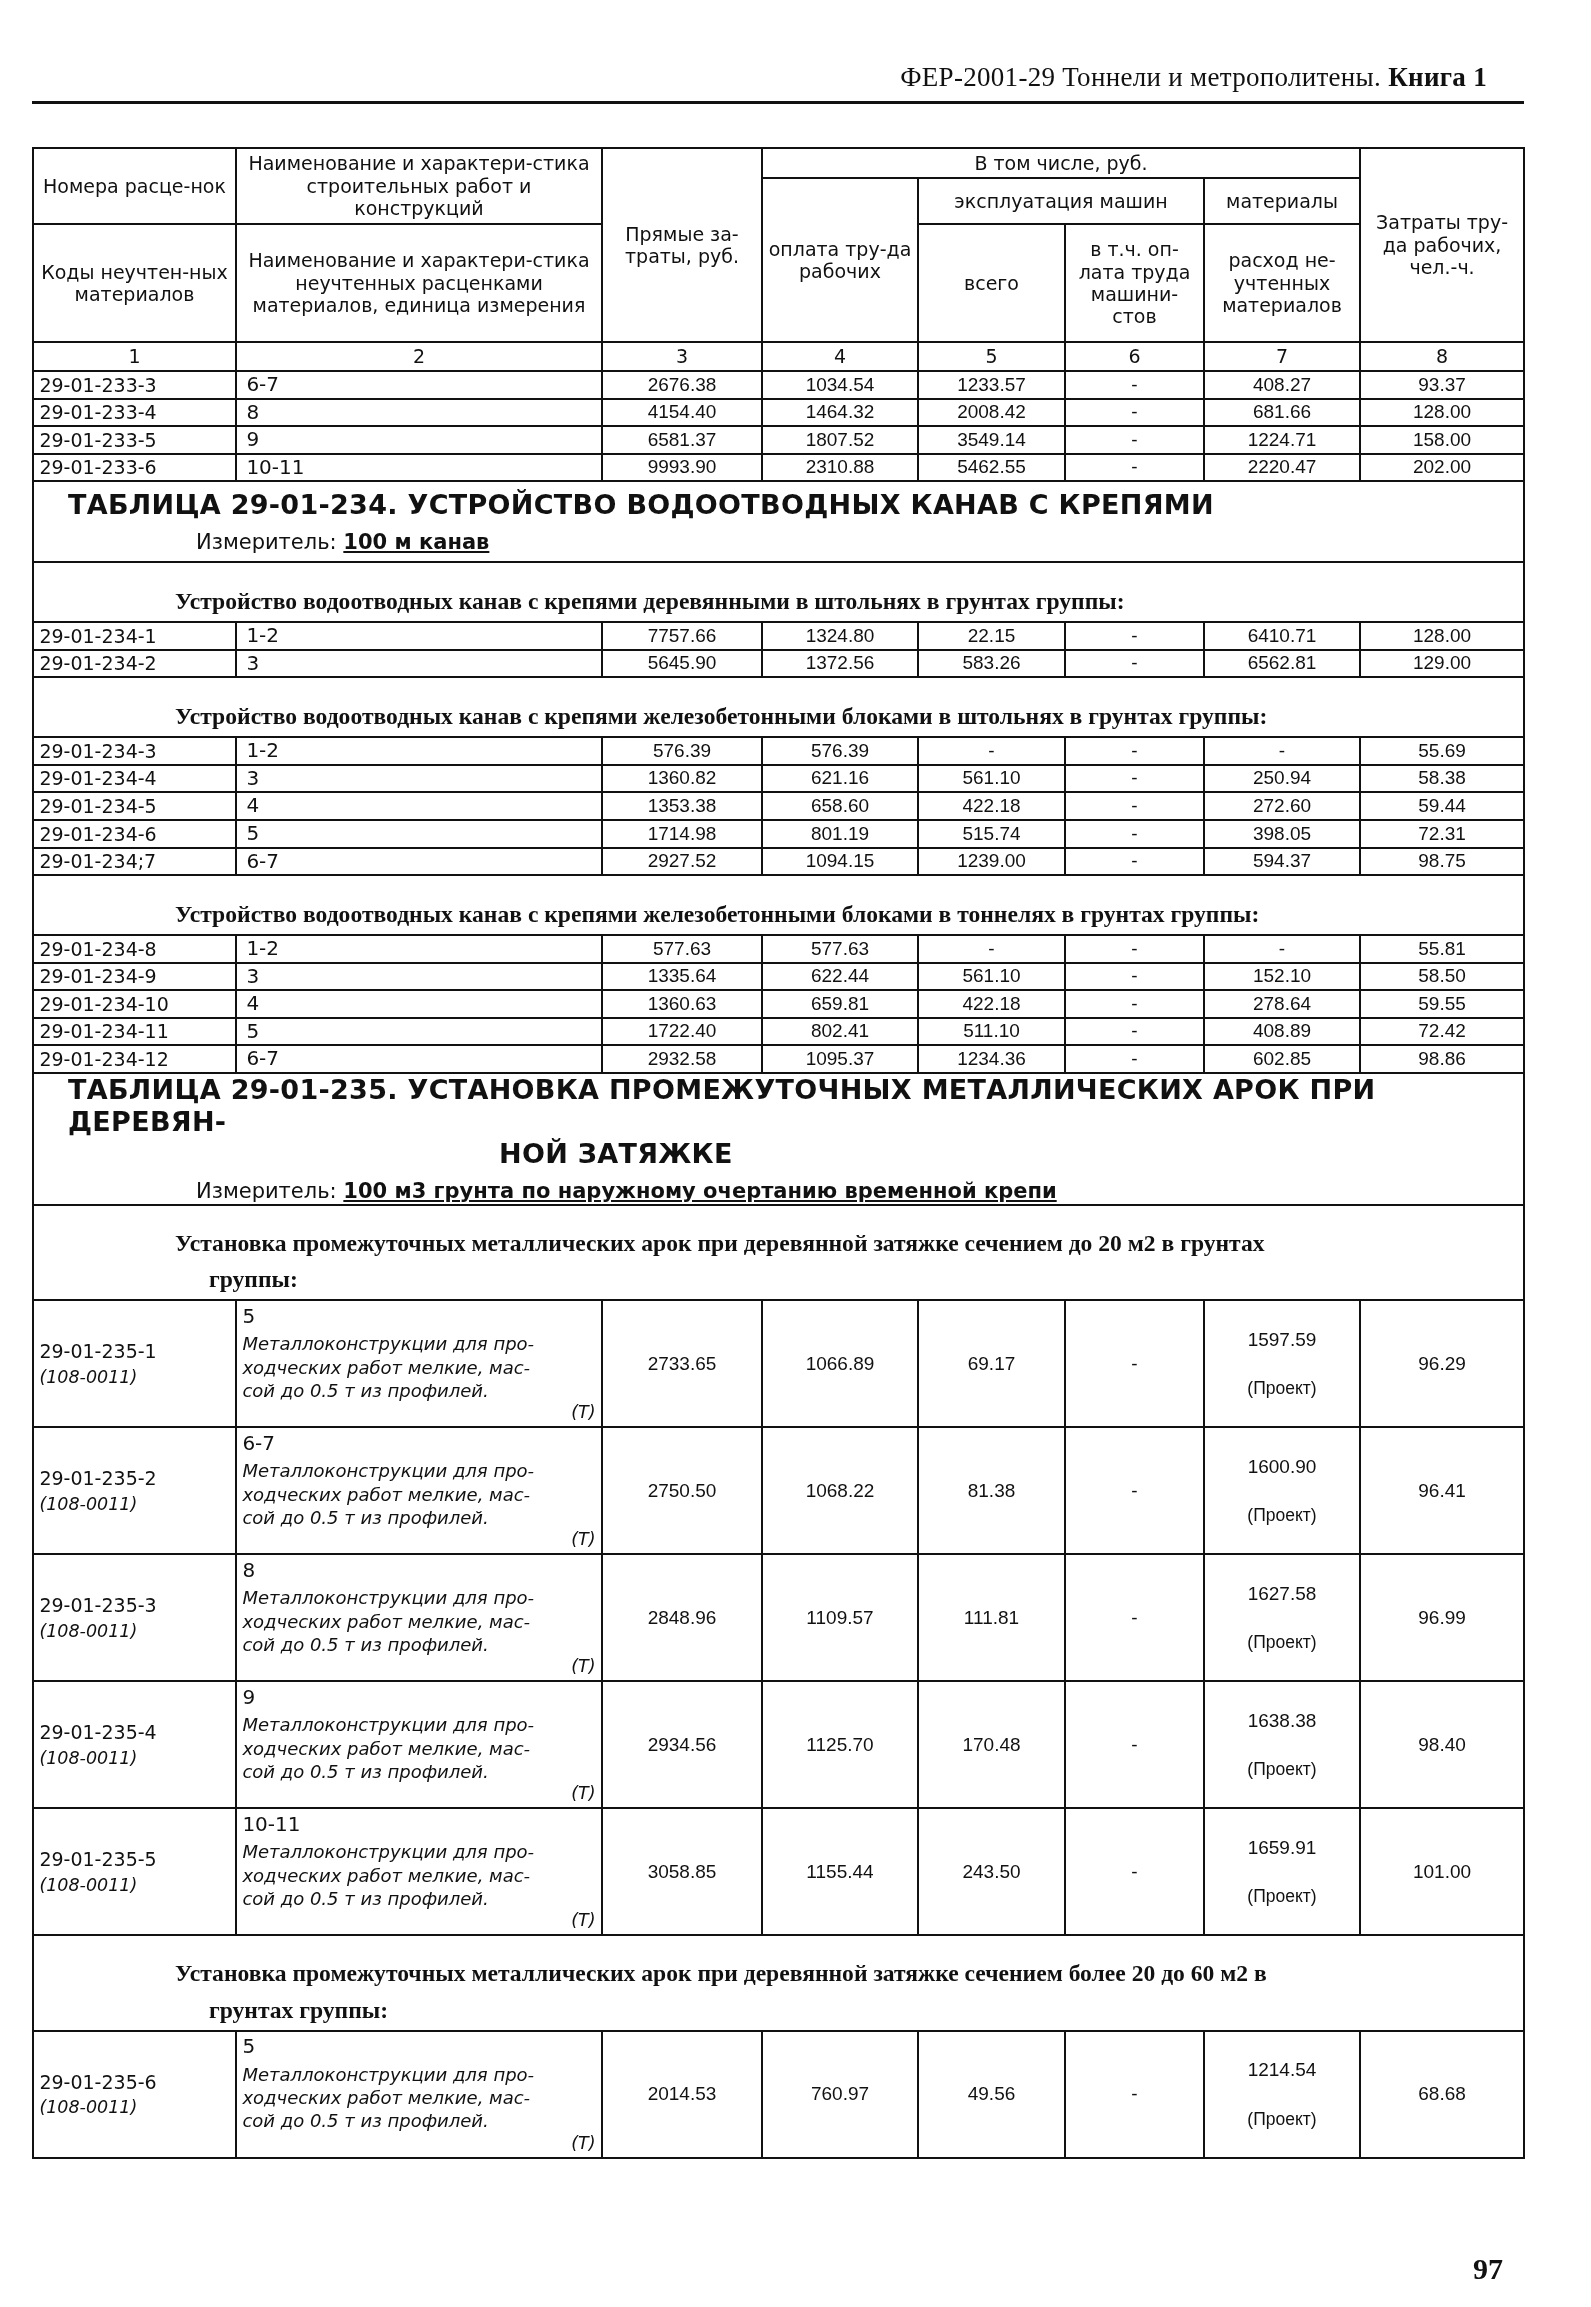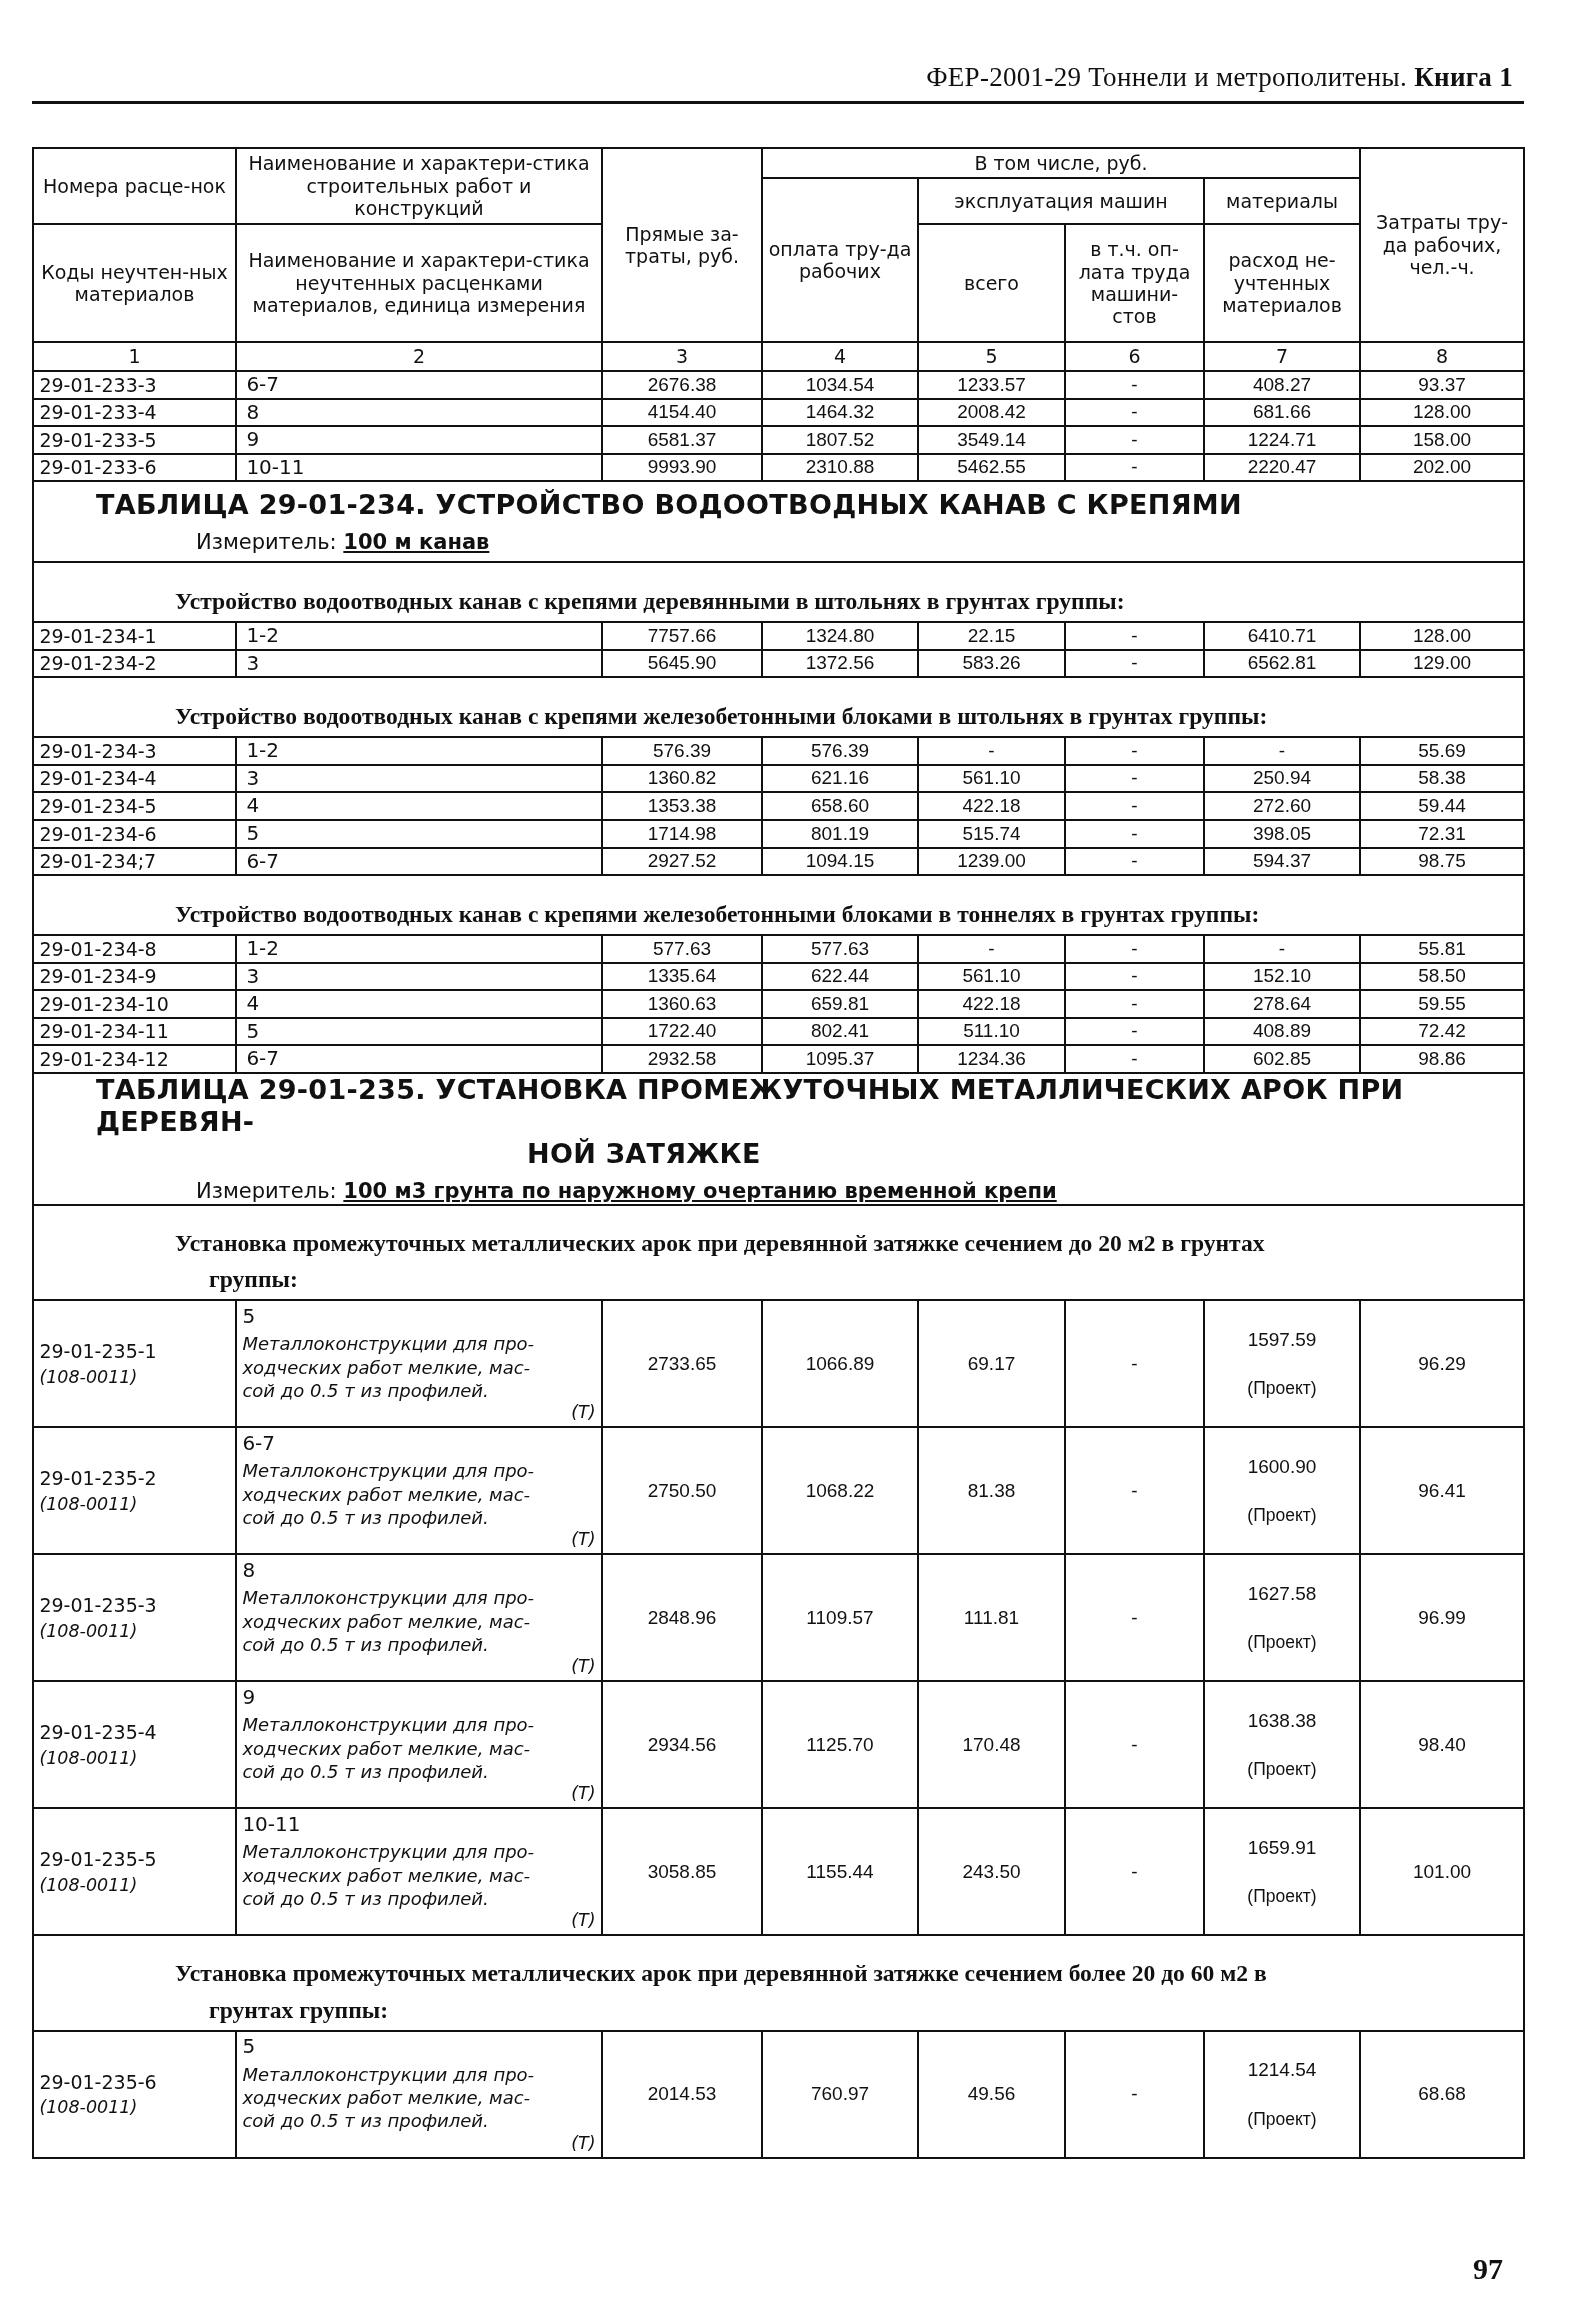--- a/index.html
+++ b/index.html
@@ -1,30 +1,30 @@
 <!DOCTYPE html>
 <html style="font-size:10.8px"><head>
 <meta charset="utf-8">
 <style>
   html, body { margin:0; padding:0; background:#fff; }
   body { width:1591px; height:2307px; position:relative; overflow:hidden; color:#111; font-family:"DejaVu Sans", sans-serif; }
-  .running-header { position:absolute; top:62px; right:78px; font-family:"Liberation Serif", serif; font-size:27px; letter-spacing:0.3px; }
+  .running-header { position:absolute; top:62px; right:104px; font-family:"Liberation Serif", serif; font-size:27px; letter-spacing:0.3px; }
   .running-header b { font-weight:bold; }
   .header-rule { position:absolute; left:32px; top:101px; width:1492px; height:2.7px; background:#111; }
   table.fer { position:absolute; left:32px; top:147px; width:1492px; border-collapse:collapse; table-layout:fixed; }
   table.fer td { border:2px solid #111; padding:0 5.4px; vertical-align:middle; font-size:19px; line-height:1.18; }
   .hdr td { text-align:center; font-size:21px; }
   .num-row td { text-align:center; font-size:21px; height:27px; }
   .c2 { text-align:left;margin-top:48px; }
   .val { text-align:center; font-family:"Liberation Sans Narrow","Liberation Sans", sans-serif; font-size:18px; }
   .code { font-size:20px; text-align:left; }
   .data td { height:25.6px; }
   .data .c2 { font-size:20px; padding-left:9.4px; }
   .title-cell { text-align:left !important; padding:0 !important; }
-  .table-title { font-weight:bold; font-size:27px; padding-left:34px; letter-spacing:0.3px;margin-left:28px; }
+  .table-title { font-weight:bold; font-size:27px; padding-left:34px; letter-spacing:0.3px; }
   .table-title .indent { display:block; padding-left:431px; }
   .meter { font-size:21px; padding-left:162px; margin-top:9.4px; }
   .meter b { text-decoration:underline; }
   .subhead { font-family:"Liberation Serif", serif; font-weight:bold; font-size:23.6px; padding:0 6.7px 1.3px 141px; text-align:left; line-height:1.55; }
   .subhead.wrap { text-indent:0; }
   .subhead .cont { display:block; padding-left:34px; }
   .tall td { vertical-align:top; padding-top:5.4px; }
   .tall .code .sub { display:block; font-style:italic; font-size:17.5px; margin-top:4px; }
   .tall .c2 .grp { display:block; font-size:20px; }
   .tall .c2 .mat { display:block; font-style:italic; font-size:18px; line-height:1.3; margin-top:4px; width:316px; }

